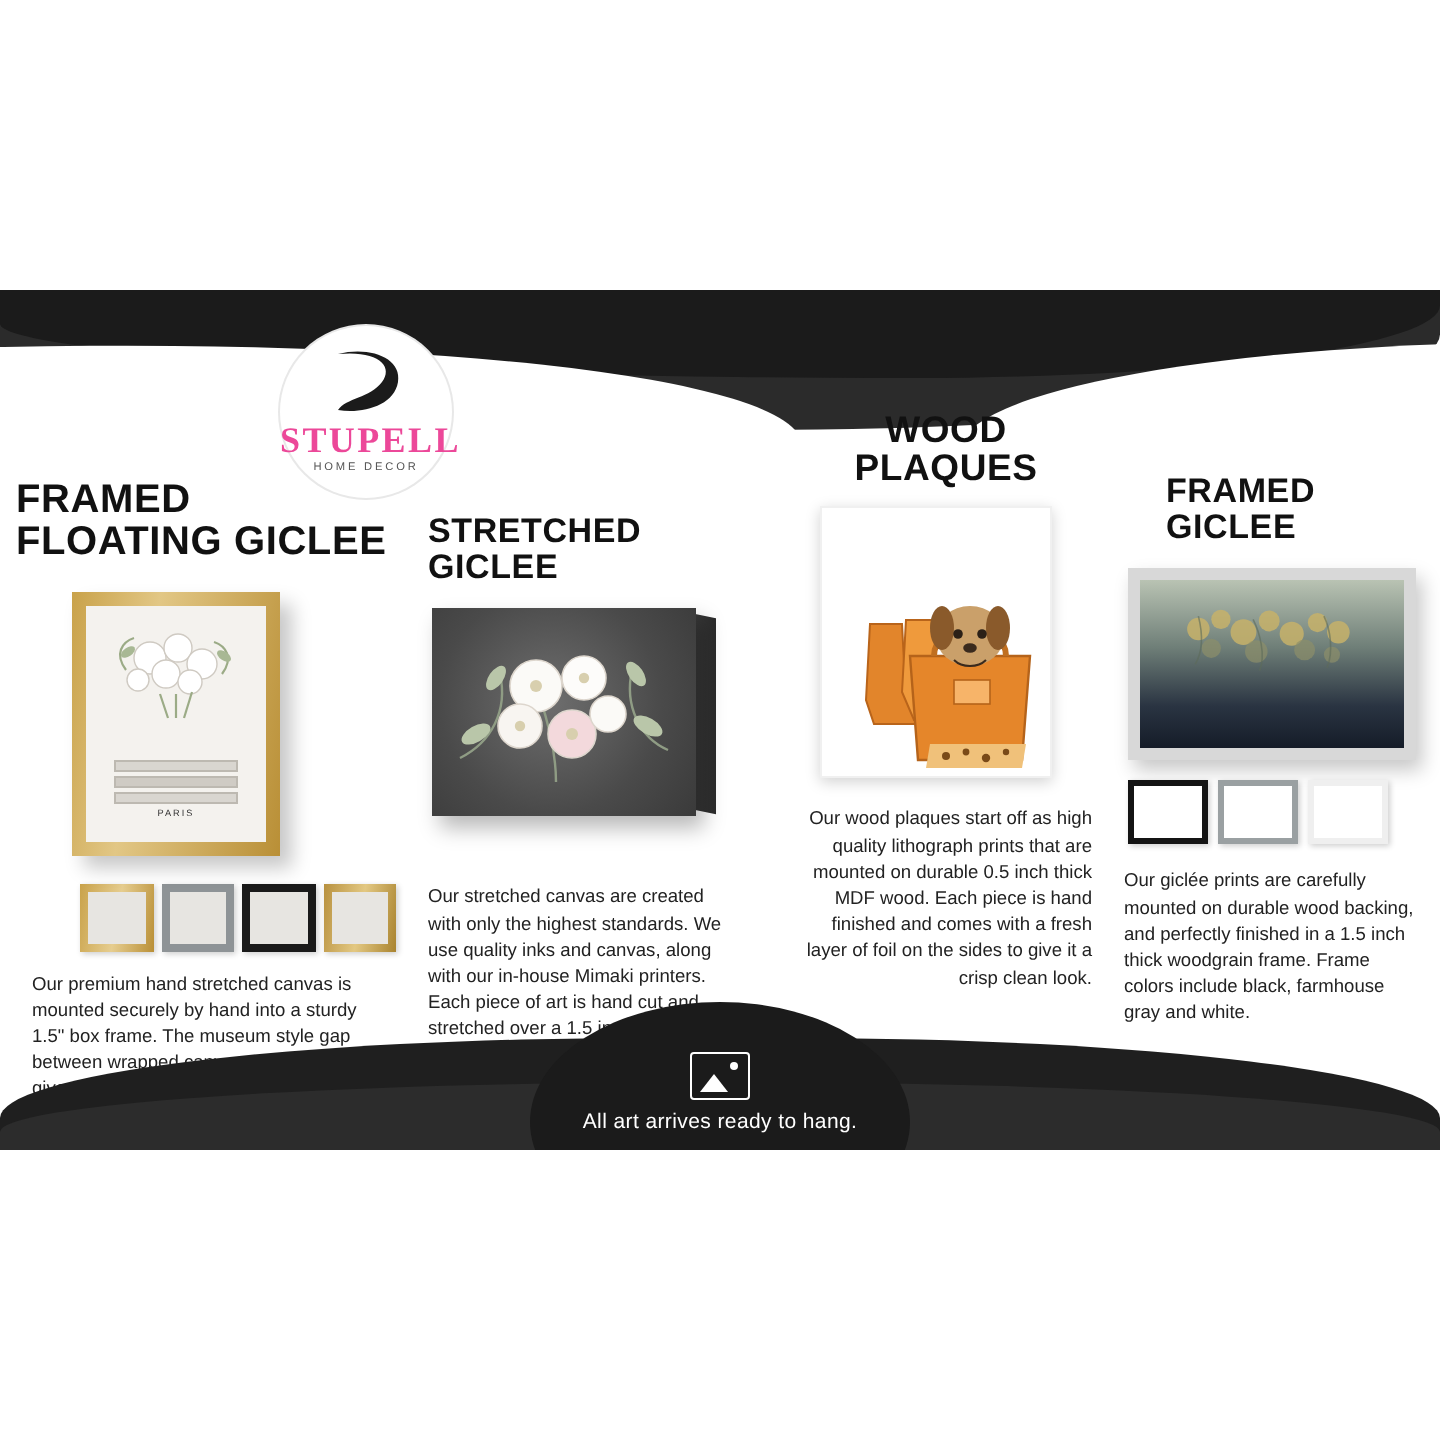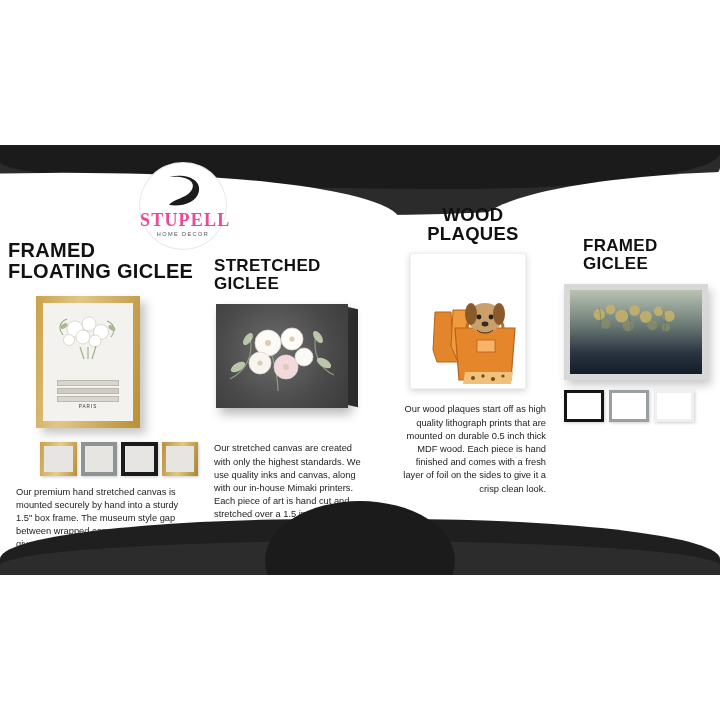--- a/index.html
+++ b/index.html
@@ -481,19 +481,24 @@
       <div class="fsw black">
           <div class="fi"></div>
         </div>
       <div class="fsw gray">
           <div class="fi"></div>
         </div>
       <div class="fsw white">
           <div class="fi"></div>
         </div>
     </div>
+    <div class="col-body">Our giclée prints are carefully mounted on durable wood backing, and perfectly finished in a 1.5 inch thick woodgrain frame. Frame colors include black, farmhouse gray and white.</div>
   </div>
 
   <div class="band-bottom"></div>
   <div class="band-bottom-light"></div>
   <div class="bottom-circle"></div>
+  <div class="bottom-content">
+    <div class="frame-icon"></div>
+    <div class="tagline">All art arrives ready to hang.</div>
+  </div>
 
 </div>
 
 </body></html>

